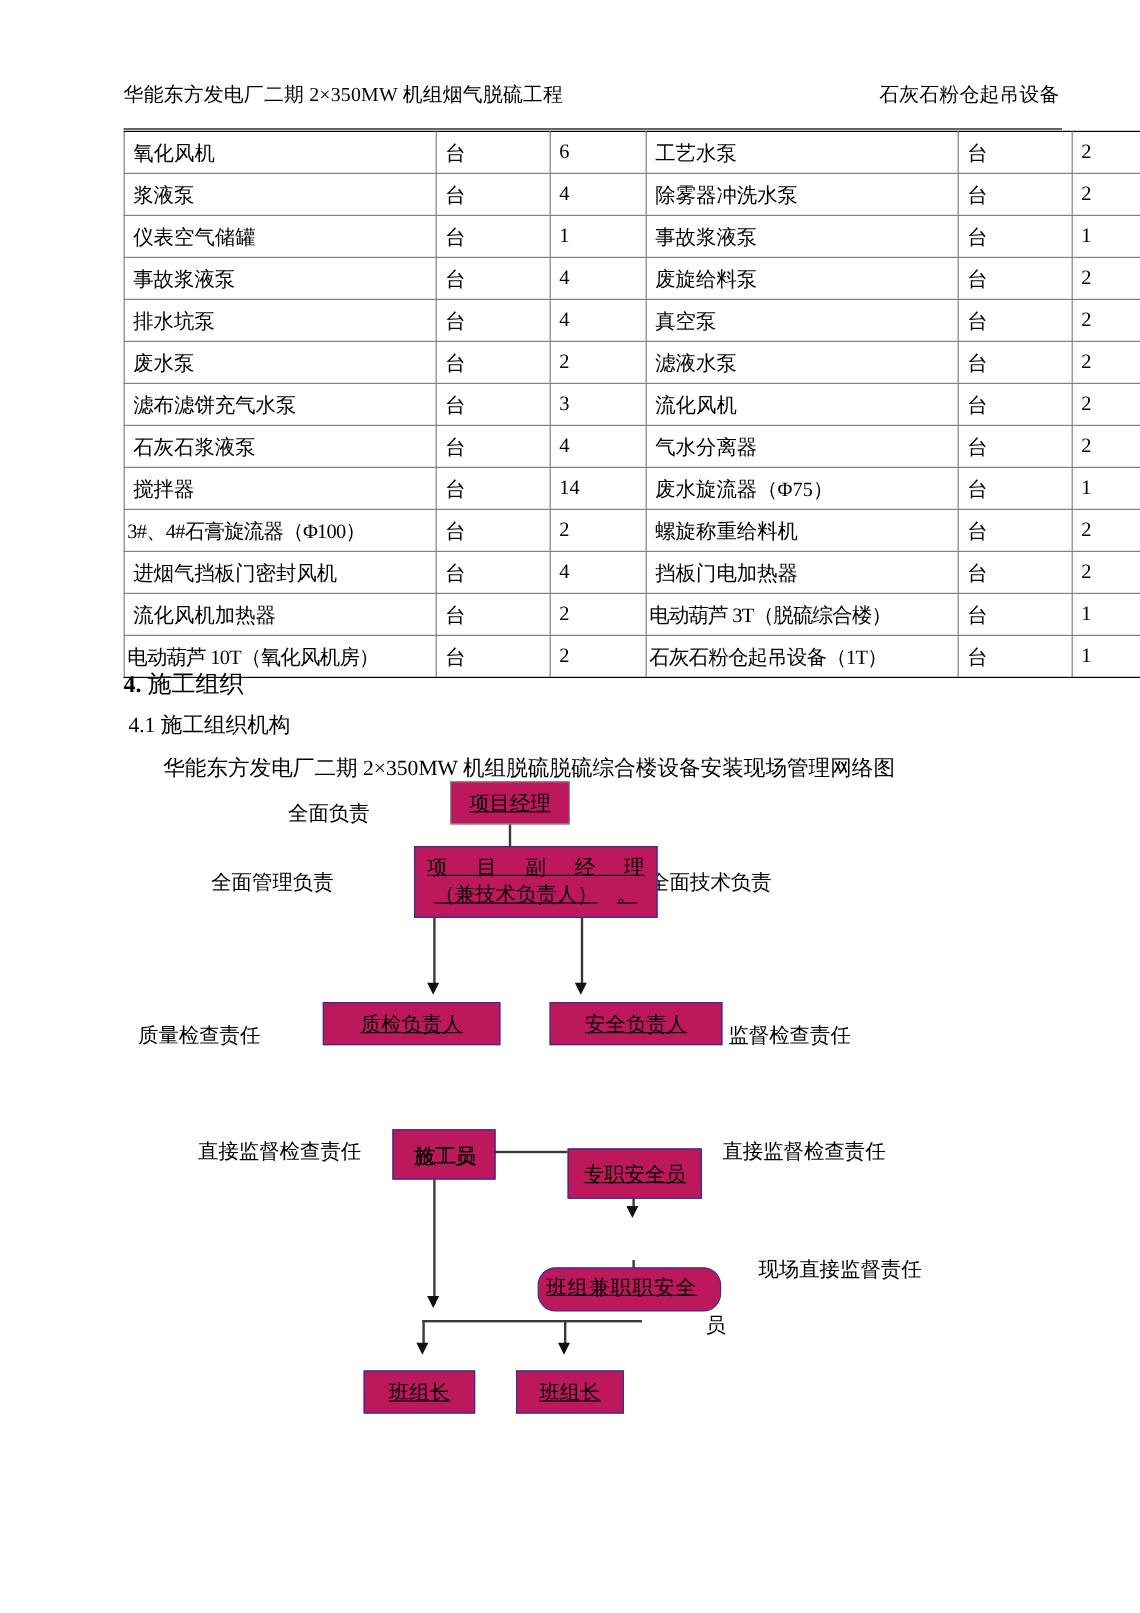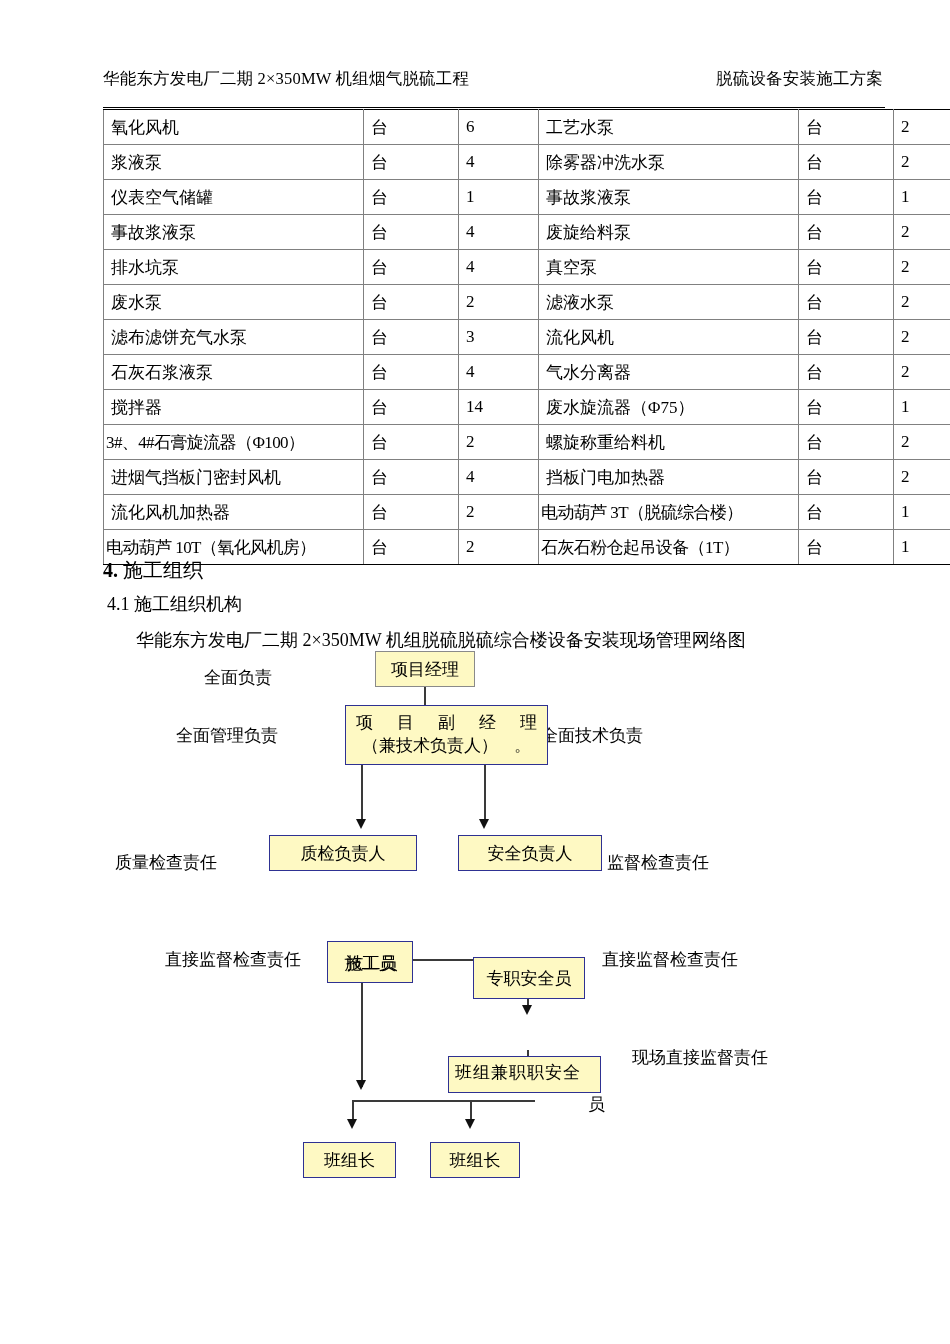--- a/index.html
+++ b/index.html
@@ -72,27 +72,28 @@
   #sec4   { left: 103px; top: 557px; }
   #sec41  { left: 107px; top: 592px; font-size: 18px; }
   #diagram-title { position:absolute; left: 136px; top: 628px; font-size: 18px; white-space: nowrap; }
 
   
   .chart { position: absolute; left: 0; top: 0; width: 950px; height: 1344px; }
   .box {
     position: absolute;
     box-sizing: border-box;
     border: 1.3px solid #2e3192;
-    background: #fef9c3;
+    background: #be185d;
     font-size: 17px;
     display: flex;
     align-items: center;
     justify-content: center;
     white-space: nowrap;
     z-index: 3;
+    text-decoration: underline;
   }
   .box.gray { border-color: #8a8a8a; }
   .lbl {
     position: absolute;
     font-size: 17px;
     white-space: nowrap;
     z-index: 2;
   }
   .line {
     position: absolute;
@@ -167,21 +168,21 @@
     white-space: nowrap;
   }
 </style>
 </head>
 <body>
 
 <div id="page">
 
   <div class="header">
     <span class="h-left">华能东方发电厂二期 2×350MW 机组烟气脱硫工程</span>
-    <span class="h-right">脱硫设备安装施工方案</span>
+    <span class="h-right">石灰石粉仓起吊设备</span>
   </div>
 
   <table class="eq-table">
     <tbody id="eq-body">
         <tr>
           <td class="c-name">氧化风机</td>
           <td class="c-unit">台</td>
           <td class="c-qty">6</td>
           <td class="c-name">工艺水泵</td>
           <td class="c-unit">台</td>
@@ -288,21 +289,21 @@
 
   <div class="h-sec" id="sec4">
     <span class="num">4.</span>
     <span>施工组织</span>
   </div>
   <div class="h-sec" id="sec41">4.1 施工组织机构</div>
   <div id="diagram-title">华能东方发电厂二期 2×350MW 机组脱硫脱硫综合楼设备安装现场管理网络图</div>
 
   <div class="chart">
 
-    <div class="lbl" style="left:204px; top:666px;text-align:right;">全面负责</div>
+    <div class="lbl" style="left:240px; top:666px;text-align:right;">全面负责</div>
     <div class="lbl" style="left:176px; top:724px;">全面管理负责</div>
     <div class="lbl" style="left:541px; top:724px;">全面技术负责</div>
     <div class="lbl" style="left:115px; top:851px;">质量检查责任</div>
     <div class="lbl" style="left:607px; top:851px;">监督检查责任</div>
     <div class="lbl" style="left:165px; top:948px;">直接监督检查责任</div>
     <div class="lbl" style="left:602px; top:948px;">直接监督检查责任</div>
     <div class="lbl" style="left:632px; top:1046px;">现场直接监督责任</div>
 
     <div class="line vline" style="left:424px; top:686px; height:23px;"></div>
 
@@ -341,21 +342,21 @@
 
     <div class="box" id="box-shigong" style="left:327px; top:941px; width:86px; height:42px;">
       <span class="stack">
         <span>施工员</span>
         <span class="over">技工员</span>
       </span>
     </div>
 
     <div class="box" style="left:473px; top:941px; width:112px; height:42px;margin-top:16px;">专职安全员</div>
 
-    <div class="box" id="box-banzu" style="left:448px; top:1014px; width:153px; height:37px;">
+    <div class="box" id="box-banzu" style="left:448px; top:1014px; width:153px; height:37px;border-radius:15px;">
       <span class="inner">班组兼职职安全</span>
       <span class="spill">员</span>
     </div>
 
     <div class="box" style="left:303px; top:1142px; width:93px; height:36px;">班组长</div>
 
     <div class="box" style="left:430px; top:1142px; width:90px; height:36px;">班组长</div>
   </div>
 
 

